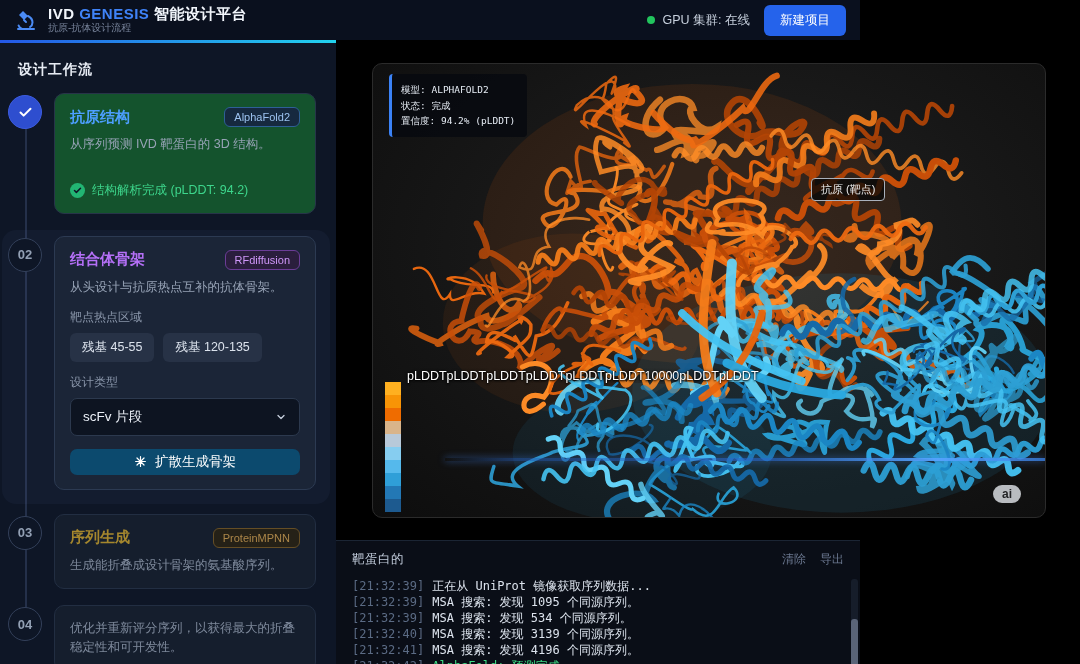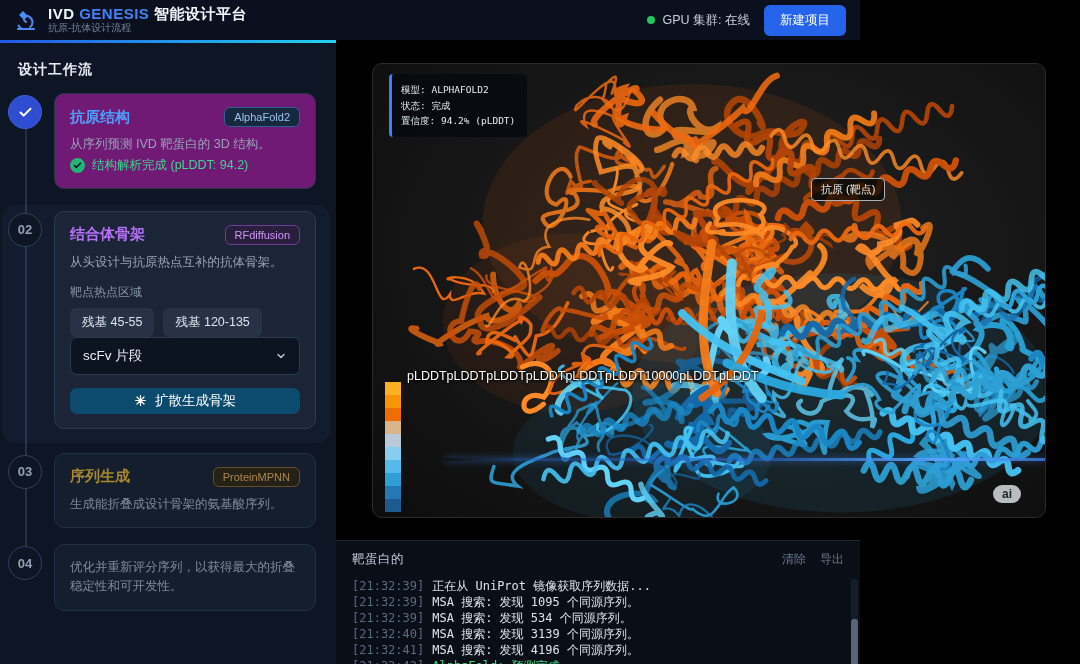--- a/index.html
+++ b/index.html
@@ -23,34 +23,34 @@
 
   
   .sidebar { width:336px; flex:0 0 336px; background:#0e1626; border-top:3px solid; border-image:linear-gradient(90deg,#2457e6,#22d3ee) 1; padding:14px 0 0 0; overflow:hidden; position:relative; }
   .sidebar-title { font-size:14px; font-weight:bold; letter-spacing:1px; color:#e6ebf3; padding:4px 18px 14px 18px; }
   .steps { position:relative; }
   .rail { position:absolute; left:25px; top:30px; bottom:50px; width:2px; background:#24304a; }
   .step { display:flex; padding:0 0 16px 8px; position:relative; }
   .step.active { background:rgba(140,160,255,.045); border-radius:14px; margin:0 6px 10px 2px; padding:6px 0 14px 6px; }
   .circle { width:34px; height:34px; border-radius:50%; flex:0 0 34px; margin:2px 12px 0 0; display:flex; align-items:center; justify-content:center; font-size:13px; font-weight:bold; color:#93a0b4; background:#0e1626; border:1.5px solid #33405a; z-index:1; }
   .circle.done { background:#2e4ecf; border-color:#3c5ce0; }
-  .card { flex:1; background:#701a75; border:1px solid #273449; border-radius:10px; padding:13px 15px 14px 15px; margin-right:20px; }
+  .card { flex:1; background:#14532d; border:1px solid #273449; border-radius:10px; padding:13px 15px 14px 15px; margin-right:20px; }
   .step.active .card { margin-right:14px; background:#1b2537; border-color:#2c3a52; }
   .step.pending .card { background:#151e2d; border-color:#222e42; }
   .step.pending .card > * { opacity:.8; }
   .card-head { display:flex; align-items:center; justify-content:space-between; margin-bottom:8px; }
   .card-title { font-size:15px; font-weight:bold; }
   .t-blue{color:#4d9fff}.t-purple{color:#b570f7}.t-amber{color:#c9a22e}.t-green{color:#35d08e}
   .badge { font-size:11px; padding:3px 9px; border-radius:6px; white-space:nowrap; }
   .b-blue{color:#9cc2ef;border:1px solid #2e5f96;background:#16293f}
   .b-purple{color:#cf97f9;border:1px solid #6b3d97;background:#2a1e3d}
   .b-amber{color:#d0a050;border:1px solid #7a5b24;background:#2a2212}
   .b-green{color:#4edba1;border:1px solid #1f6b4f;background:#0f2a22}
   .card-desc { font-size:12.5px; color:#97a3b6; line-height:1.5; }
-  .card-status { display:flex; align-items:center; gap:7px; margin-top:3px; font-size:12.5px; color:#3dd68c; }
+  .card-status { display:flex; align-items:center; gap:7px; margin-top:28px; font-size:12.5px; color:#3dd68c; }
   .check-badge { width:15px; height:15px; border-radius:50%; background:#22b573; display:inline-flex; align-items:center; justify-content:center; flex:0 0 15px; }
   .field-label { font-size:12px; color:#8a96aa; margin:12px 0 7px 0; }
   .chips { display:flex; gap:9px; }
   .chip { background:#273246; color:#dbe2ec; font-size:12.5px; padding:6px 12px; border-radius:6px; }
   .select { background:#0d1421; border:1px solid #2c394e; border-radius:7px; padding:9px 12px; display:flex; align-items:center; justify-content:space-between; font-size:13.5px; color:#eaeff6; cursor:pointer; }
   .btn-diffuse { margin-top:13px; width:100%; background:#0c4a6e; color:#fff; border:none; border-radius:7px; padding:4px 0; font-size:13.5px; font-family:inherit; cursor:pointer; display:flex; align-items:center; justify-content:center; gap:8px; }
 
   
   .main { flex:1; position:relative; background:#000; }
   .viewer { position:absolute; left:36px; top:23px; width:674px; height:455px; border-radius:10px; border:1px solid #2b2b2b; overflow:hidden;
@@ -143,20 +143,21 @@
             <div class="card-head">
               <span class="card-title t-purple">结合体骨架</span>
               <span class="badge b-purple">RFdiffusion</span>
             </div>
             <div class="card-desc">从头设计与抗原热点互补的抗体骨架。</div>
             <div class="field-label">靶点热点区域</div>
             <div class="chips">
               <span class="chip">残基 45-55</span>
               <span class="chip">残基 120-135</span>
             </div>
+            <div class="field-label">设计类型</div>
             <div class="select">
               <span>scFv 片段</span>
               <svg width="12" height="12" viewBox="0 0 24 24" fill="none" stroke="#c6cfdd" stroke-width="2.6" stroke-linecap="round" stroke-linejoin="round">
                   <polyline points="6 9 12 15 18 9"></polyline>
                 </svg>
             </div>
             <button class="btn-diffuse">
               <svg width="13" height="13" viewBox="0 0 24 24" fill="none" stroke="#fff" stroke-width="2.2" stroke-linecap="round">
                   <path d="M12 3v18M3 12h18M5.5 5.5l13 13M18.5 5.5l-13 13"></path>
                 </svg>

